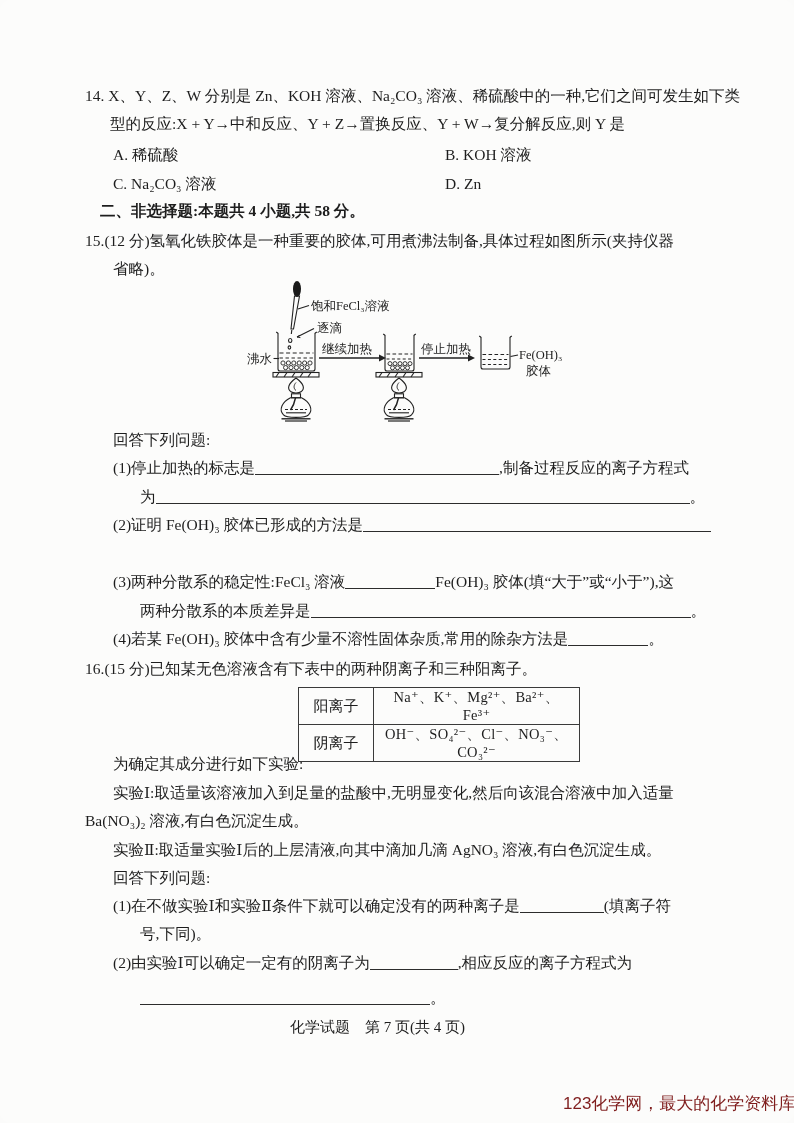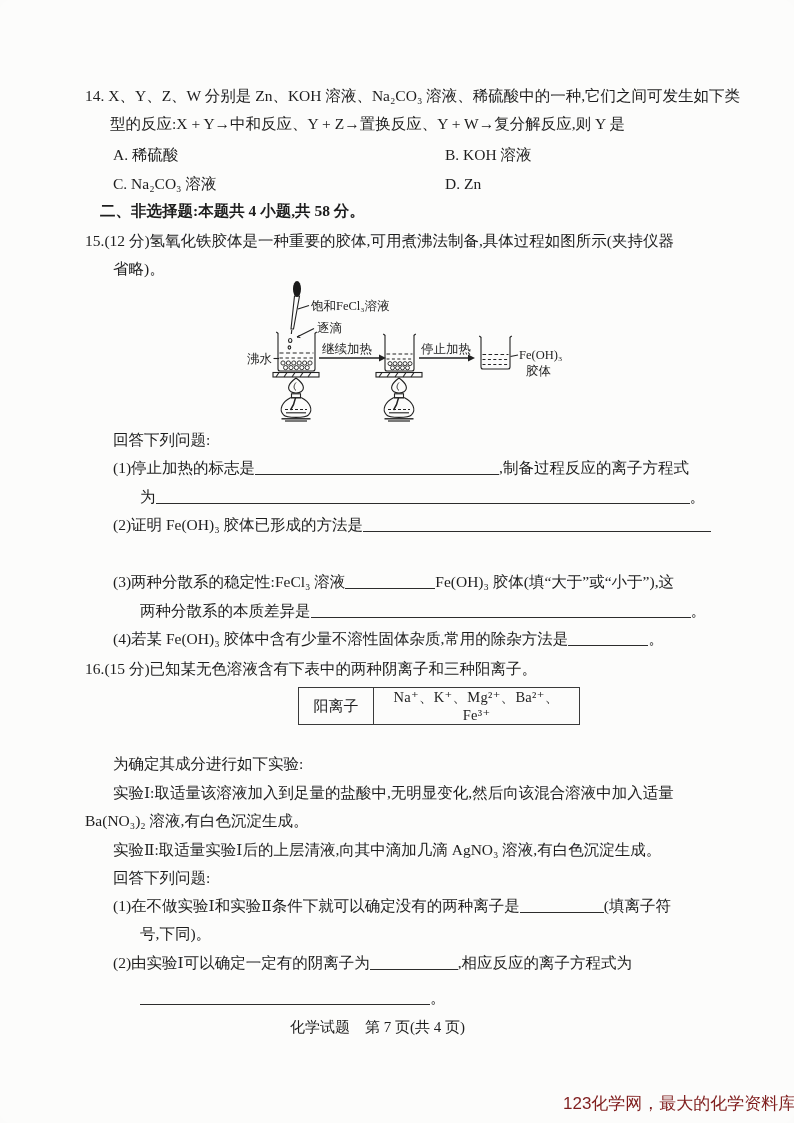--- a/index.html
+++ b/index.html
@@ -174,20 +174,24 @@
   </div>
 
   <div class="line" style="left:85px;top:659px">16.(15 分)已知某无色溶液含有下表中的两种阴离子和三种阳离子。</div>
 
   <table class="qtable">
     <tbody>
         <tr>
       <td class="hd">阳离子</td>
       <td class="vl">Na⁺、K⁺、Mg²⁺、Ba²⁺、Fe³⁺</td>
     </tr>
+    <tr>
+      <td class="hd">阴离子</td>
+      <td class="vl">OH⁻、SO₄²⁻、Cl⁻、NO₃⁻、CO₃²⁻</td>
+    </tr>
   </tbody>
     </table>
 
   <div class="line" style="left:113px;top:754px">为确定其成分进行如下实验:</div>
   <div class="line" style="left:85px;top:811px">Ba(NO₃)₂ 溶液,有白色沉淀生成。</div>
   <div class="line" style="left:113px;top:783px">实验Ⅰ:取适量该溶液加入到足量的盐酸中,无明显变化,然后向该混合溶液中加入适量</div>
   <div class="line" style="left:113px;top:840px">实验Ⅱ:取适量实验Ⅰ后的上层清液,向其中滴加几滴 AgNO₃ 溶液,有白色沉淀生成。</div>
   <div class="line" style="left:113px;top:868px">回答下列问题:</div>
 
   <div class="line" style="left:113px;top:896px">

